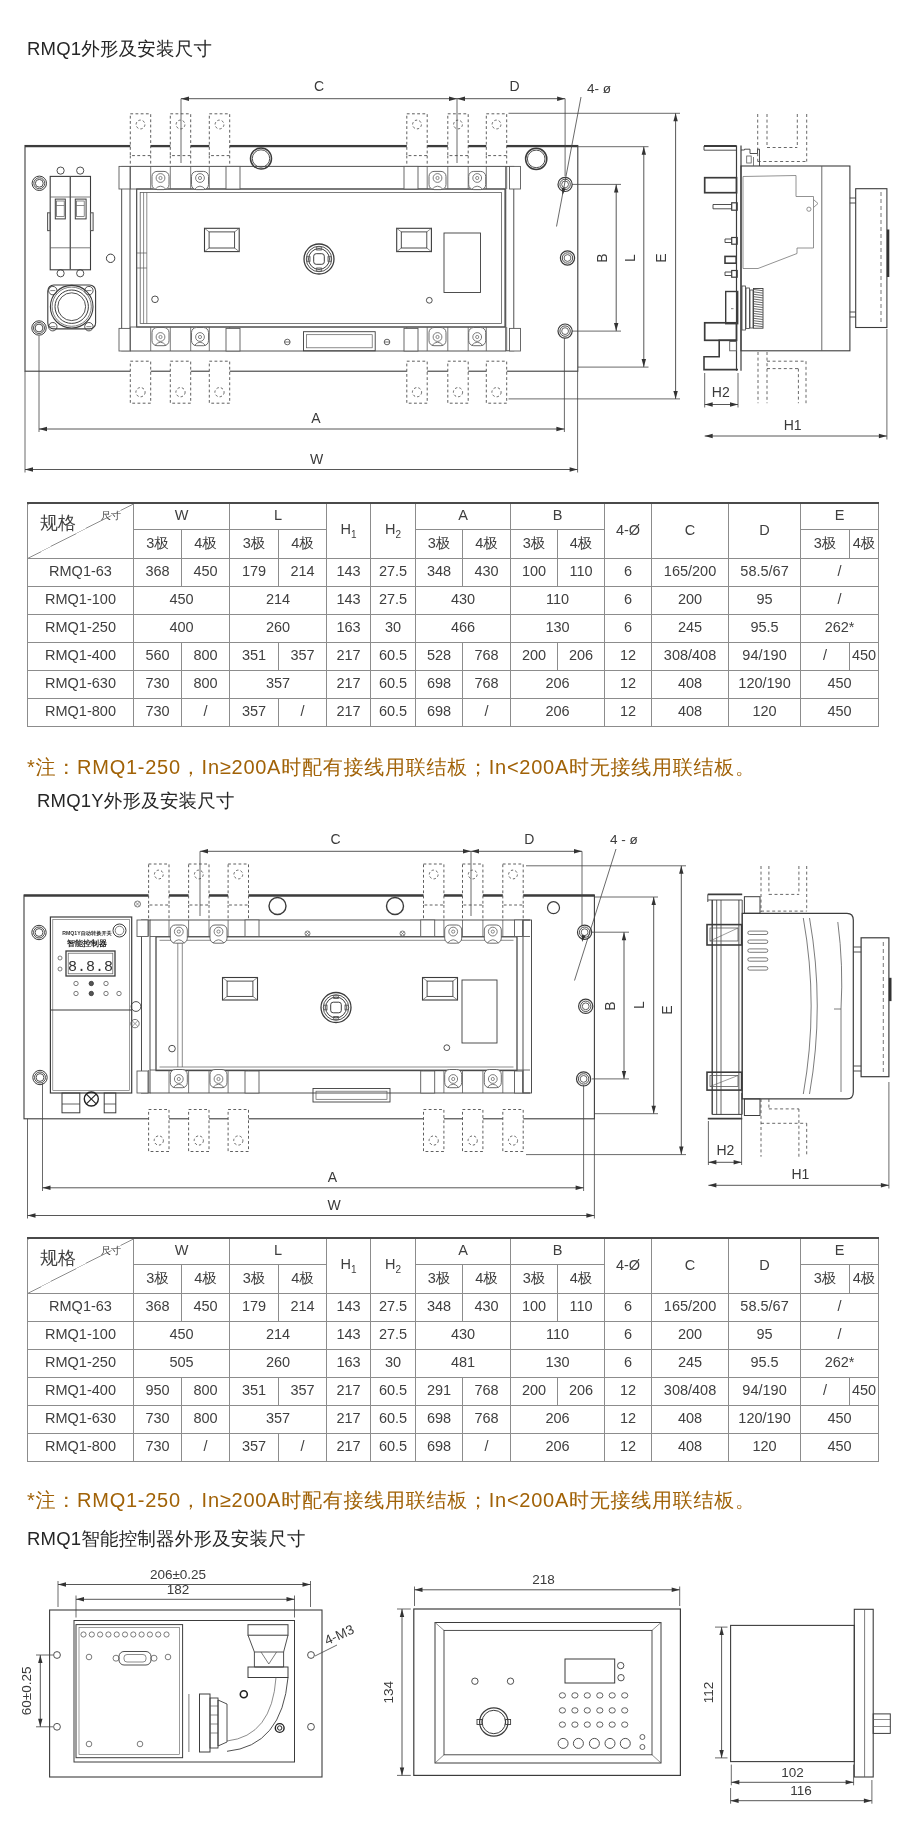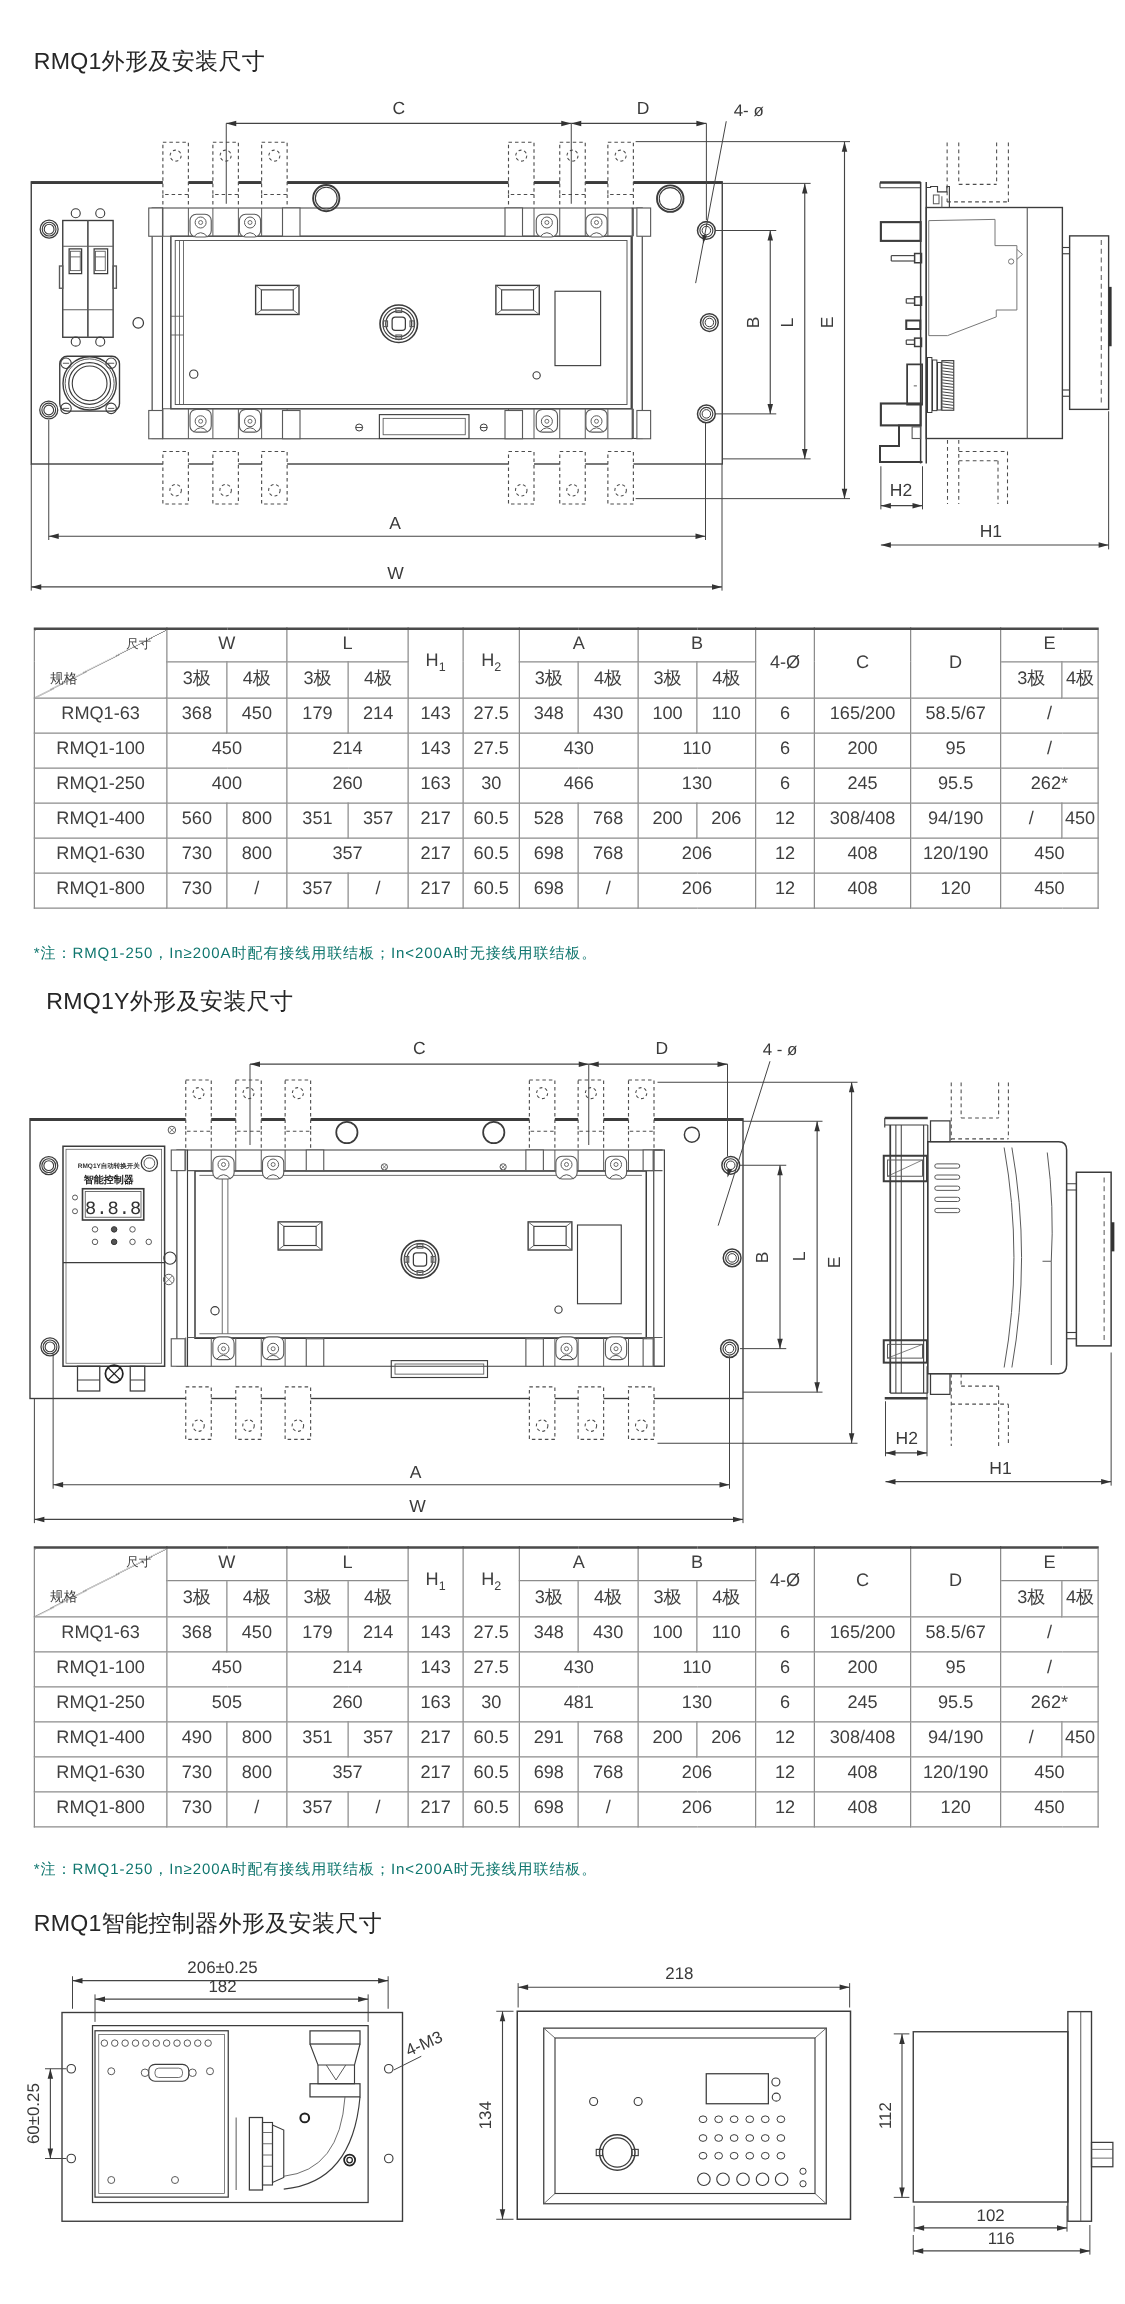--- a/index.html
+++ b/index.html
@@ -1,24 +1,24 @@
 <!DOCTYPE html>
 <html><head><meta charset="utf-8"><title>RMQ1</title><style>
 html,body{margin:0;padding:0}
 body{width:900px;height:1843px;background:#fff;font-family:"Liberation Sans",sans-serif;position:relative;overflow:hidden}
 .abs{position:absolute}
 .title{font-weight:normal;font-size:18.5px;color:#262626;letter-spacing:0.2px}
-.note{font-size:12px;color:#0f766e;letter-spacing:0.75px}
+.note{font-size:20px;color:#a16207;letter-spacing:0.75px}
 table.spec{border-collapse:collapse;table-layout:fixed;border-top:2px solid #4a4a4a}
 table.spec td{border:1px solid #8c8c8c;text-align:center;vertical-align:middle;font-size:14.5px;color:#3f3f3f;padding:0;line-height:1.1}
 table.spec sub{font-size:10px}
 td.diag{position:relative;background:
  linear-gradient(to bottom right,transparent 0%,transparent 49.6%,#8c8c8c 49.6%,#8c8c8c 50.4%,transparent 50.4%,transparent 100%)}
 td.diag .d1{position:absolute;top:6px;right:12px;font-size:10px}
-td.diag .d2{position:absolute;bottom:8px;left:12px;font-size:11px}
+td.diag .d2{position:absolute;bottom:24px;left:12px;font-size:18px}
 </style></head><body>
 
 <div class="abs title" style="left:27px;top:36px">RMQ1外形及安装尺寸</div>
 
 <svg class="abs" style="left:0;top:60px" width="900" height="440" viewBox="0 60 900 440">
 
 <g>
 <rect x="25" y="145.5" width="552.8" height="225.7" stroke="#3c3c3c" stroke-width="1.1" fill="none"></rect>
 <line x1="25" y1="146.1" x2="577.8" y2="146.1" stroke="#3c3c3c" stroke-width="2.3"></line>
 </g>
@@ -1121,21 +1121,21 @@
         <td>30</td>
         <td colspan="2">481</td>
         <td colspan="2">130</td>
         <td>6</td>
         <td>245</td>
         <td>95.5</td>
         <td colspan="2">262*</td>
       </tr>
       <tr style="height:28px">
         <td>RMQ1-400</td>
-        <td>490</td>
+        <td>950</td>
         <td>800</td>
         <td>351</td>
         <td>357</td>
         <td>217</td>
         <td>60.5</td>
         <td>291</td>
         <td>768</td>
         <td>200</td>
         <td>206</td>
         <td>12</td>

